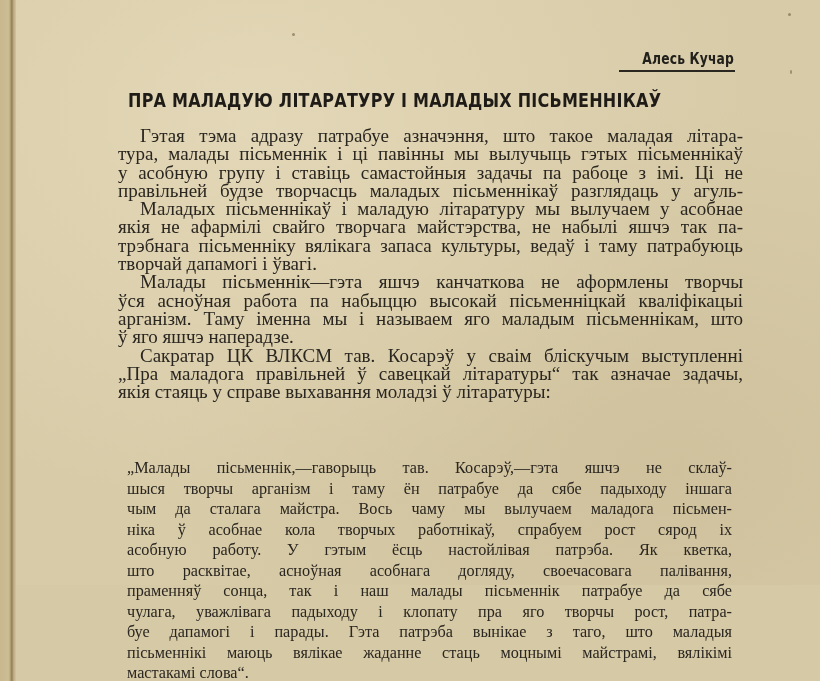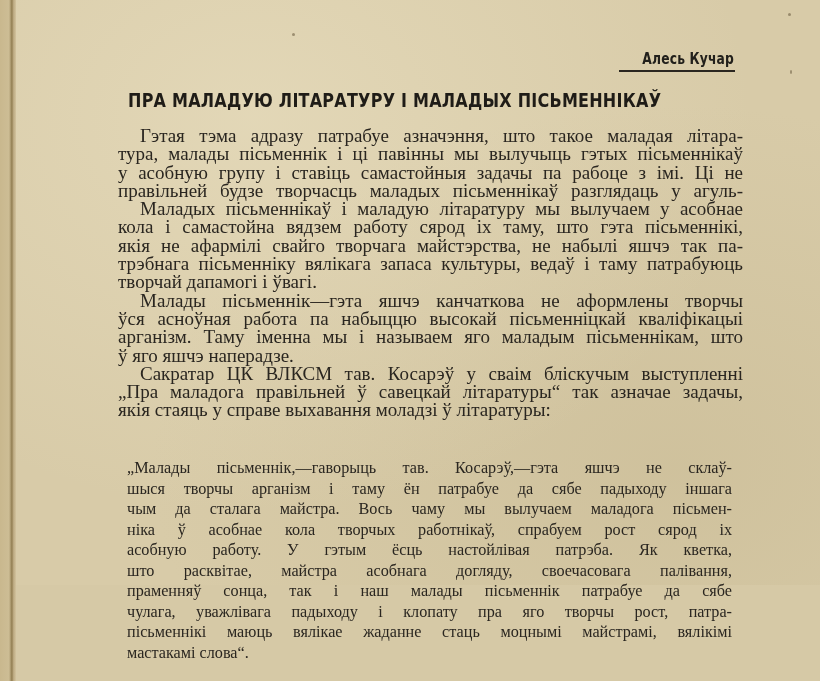--- a/index.html
+++ b/index.html
@@ -122,44 +122,44 @@
   <div class="title">ПРА МАЛАДУЮ  ЛІТАРАТУРУ І МАЛАДЫХ ПІСЬМЕННІКАЎ</div>
 
   <div class="body-text">
 
     <span class="line indent">Гэтая тэма адразу патрабуе азначэння, што такое маладая літара-</span>
     <span class="line">тура, малады пісьменнік і ці павінны мы вылучыць гэтых пісьменнікаў</span>
     <span class="line">у асобную групу і ставіць самастойныя задачы па рабоце з імі. Ці не</span>
     <span class="line">правільней будзе творчасць маладых пісьменнікаў разглядаць у агуль-</span>
 
     <span class="line indent">Маладых пісьменнікаў і маладую літаратуру мы вылучаем у асобнае</span>
-    <span class="line">кола і самастойна вядзем работу сярод іх таму, што гэта пісьменнікі,</span>
     <span class="line">якія не афармілі свайго творчага майстэрства, не набылі яшчэ так па-</span>
     <span class="line">трэбнага пісьменніку вялікага запаса культуры, ведаў і таму патрабуюць</span>
     <span class="line last">творчай дапамогі і ўвагі.</span>
 
     <span class="line indent">Малады пісьменнік—гэта яшчэ канчаткова не аформлены творчы</span>
     <span class="line">ўся асноўная работа па набыццю высокай пісьменніцкай кваліфікацыі</span>
     <span class="line">арганізм. Таму іменна мы і называем яго маладым пісьменнікам, што</span>
     <span class="line last">ў яго яшчэ наперадзе.</span>
 
     <span class="line indent">Сакратар ЦК ВЛКСМ тав. Косарэў у сваім бліскучым выступленні</span>
     <span class="line">„Пра маладога правільней ў савецкай літаратуры“ так азначае задачы,</span>
     <span class="line last">якія стаяць у справе выхавання моладзі ў літаратуры:</span>
   </div>
 
   <div class="quote">
     <span class="line">„Малады пісьменнік,—гаворыць тав. Косарэў,—гэта яшчэ не склаў-</span>
     <span class="line">шыся творчы арганізм і таму ён патрабуе да сябе падыходу іншага</span>
     <span class="line">чым да сталага майстра. Вось чаму мы вылучаем маладога пісьмен-</span>
     <span class="line">ніка ў асобнае кола творчых работнікаў, спрабуем рост сярод іх</span>
     <span class="line">асобную работу. У гэтым ёсць настойлівая патрэба. Як кветка,</span>
-    <span class="line">што расквітае, майстра асобнага догляду, своечасовага палівання,</span>
+    <span class="line">што расквітае, асноўная асобнага догляду, своечасовага палівання,</span>
     <span class="line">праменняў сонца, так і наш малады пісьменнік патрабуе да сябе</span>
     <span class="line">чулага, уважлівага падыходу і клопату пра яго творчы рост, патра-</span>
+    <span class="line">буе дапамогі і парады. Гэта патрэба вынікае з таго, што маладыя</span>
     <span class="line">пісьменнікі маюць вялікае жаданне стаць моцнымі майстрамі, вялікімі</span>
     <span class="line last">мастакамі слова“.</span>
   </div>
 
   <div class="speck" style="left:292px;top:33px;"></div>
   <div class="speck" style="left:788px;top:13px;"></div>
   <div class="speck" style="left:790px;top:70px;width:2px;height:4px;"></div>
 </div>
 
 </body></html>

